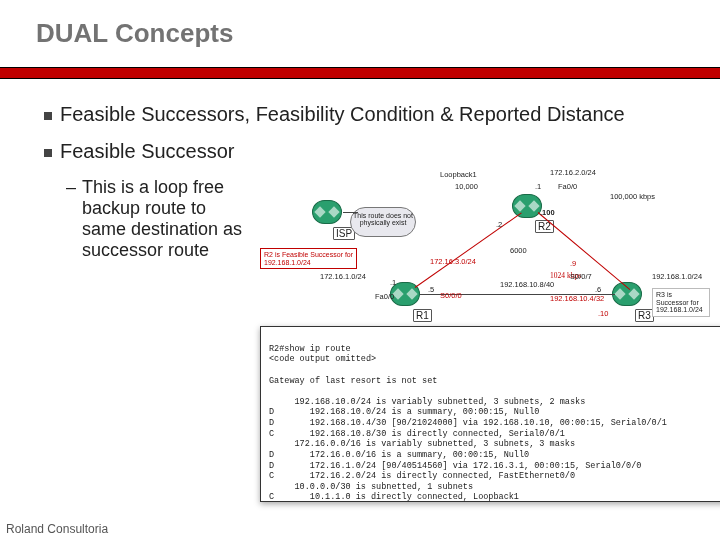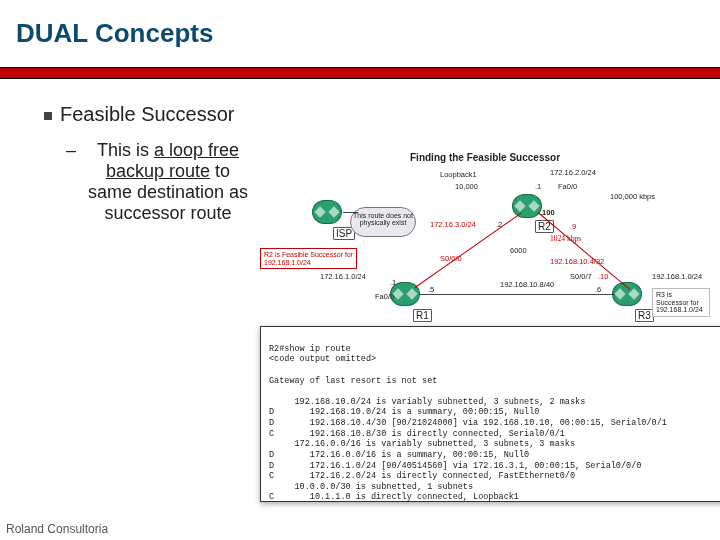--- a/index.html
+++ b/index.html
@@ -5,22 +5,22 @@
   * { box-sizing: border-box; margin: 0; padding: 0; }
   body {
     width: 720px; height: 540px;
     font-family: Arial, Helvetica, sans-serif;
     background: #fff;
     position: relative;
     overflow: hidden;
   }
   .title {
     font-size: 26px;
-    color: #0c4a6e;
-    padding: 18px 0 0 16px;
+    color: #737373;
+    padding: 18px 0 0 36px;
     font-weight: bold;
   }
   .redbar {
     height: 12px;
     background: #c00000;
     margin-top: 18px;
     border-top: 1px solid #000;
     border-bottom: 1px solid #000;
   }
   .content {
@@ -42,21 +42,20 @@
     font-size: 18px;
     color: #222;
     margin-left: 22px;
     margin-top: 4px;
   }
   .bullet2 .dash {
     margin-right: 6px;
   }
   .left-col {
     width: 210px;
-    text-align: center;
   }
   .diagram {
     position: absolute;
     left: 260px; top: 152px;
     width: 450px; height: 170px;
     font-size: 8px;
     color: #222;
   }
   .diagram .dg-title {
     position: absolute; left: 150px; top: 0;
@@ -78,40 +77,40 @@
     transform: rotate(45deg);
   }
   .router::before { left: 3px; }
   .router::after  { right: 3px; }
   .rlabel {
     position: absolute;
     font-size: 10px; background: #fff; border: 1px solid #555;
     padding: 0 2px; border-radius: 1px; margin-left: 14px;
   }
   .tiny { position: absolute; font-size: 7.5px; white-space: nowrap; }
-  .tiny-red { color: #c00000; }
+  .tiny-red { color: #c00000; margin-top: 37px; }
   
   .link {
     position: absolute; background: #444; height: 1px;
     transform-origin: left center;
   }
   .link-red { background: #c00000; }
   .cloud {
     position: absolute; width: 66px; height: 30px;
     border: 1px solid #777; border-radius: 40px; background: #e8e8ee;
     font-size: 7px; text-align: center; padding-top: 4px;
   }
   
   .anno {
     position: absolute; font-size: 7px;
     border: 1px solid #bbb; padding: 2px 3px; background: #fff;
     line-height: 1.1;
   }
   .anno-red { color: #c00000; border-color: #c00000; }
-  .underline { text-decoration: underline; }
+  .underline { }
   
   .terminal {
     position: absolute;
     left: 260px; top: 326px;
     width: 524px; height: 176px;
     border: 1px solid #333;
     box-shadow: 0 2px 6px rgba(0,0,0,0.35);
     font-family: "Courier New", monospace;
     font-size: 8.5px;
     line-height: 1.25;
@@ -129,38 +128,41 @@
   }
 </style>
 </head>
 <body>
 
 <div class="title">DUAL Concepts</div>
 <div class="redbar"></div>
 
 <div class="content">
 
+  <div class="bullet1">
+    <span class="sq"></span>
+    <span>Feasible Successors, Feasibility Condition &amp; Reported Distance</span>
+  </div>
 
   <div class="left-col">
     <div class="bullet1">
       <span class="sq"></span>
       <span>Feasible Successor</span>
     </div>
 
     <div class="bullet2">
       <span class="dash">–</span>
       <span>
         <span>This is </span><span class="underline">a loop free backup route</span><span> to same destination as successor route</span>
       </span>
     </div>
   </div>
 </div>
 
 <div class="diagram">
-  <div class="dg-title">Finding the Feasible Successor</div>
 
   <div class="tiny" style="left:180px;top:18px;">Loopback1</div>
   <div class="tiny" style="left:290px;top:16px;text-align:center;">172.16.2.0/24</div>
   <div class="tiny" style="left:195px;top:30px;">10,000</div>
   <div class="tiny" style="left:275px;top:30px;">.1</div>
   <div class="tiny" style="left:298px;top:30px;">Fa0/0</div>
 
   <div class="router" style="left:52px;top:48px;"></div>
   <div class="rlabel" style="left:59px;top:75px;">ISP</div>
 

